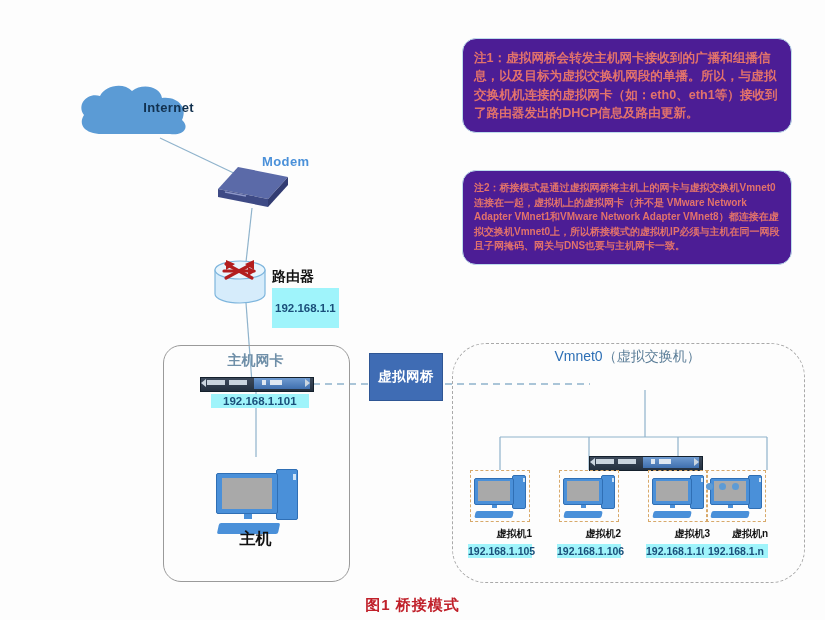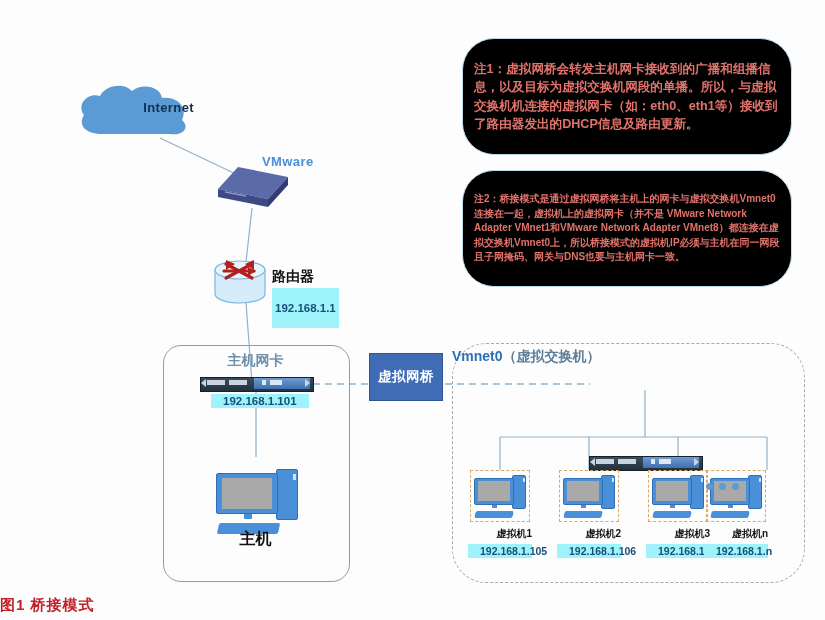--- a/index.html
+++ b/index.html
@@ -63,22 +63,22 @@
     font-size:13.5px;font-weight:bold;padding:14px 8px;letter-spacing:.5px;
     border:1px solid #2f5694;
   }
 
   
   #vmnet-box{
     left:452px;top:343px;width:351px;height:238px;
     border:1.4px dashed #a9a9a9;border-radius:34px;
   }
   #vmnet-label{
-    left:452px;top:348px;width:351px;
-    font-size:14px;font-weight:bold;color:#2d6fb5;white-space:nowrap;
+    left:452px;top:348px;width:351px;text-align:center;
+    font-size:14px;font-weight:normal;color:#2d6fb5;white-space:nowrap;
   }
   #vmnet-label .grey{color:#5d7f99;}
   #switch{left:589px;top:377px;width:112px;height:13px;}
 
   
   .nicbar{position:relative;}
   .nicbar .body{
     position:absolute;left:0;top:0;width:100%;height:100%;
     background:linear-gradient(180deg,#3d4a5c 0%,#23303f 100%);
     border:1px solid #14202c;
@@ -139,38 +139,38 @@
     position:relative;width:58px;height:50px;margin:0 auto;
     border:1.5px dashed #d8a96a;
   }
   .vm .pcicon{position:absolute;left:3px;top:3px;width:52px;height:44px;}
   .vm .name{
     text-align:right;font-size:10px;font-weight:bold;color:#111;
     margin-top:5px;white-space:nowrap;
   }
   .vm .ip{
     text-align:center;font-size:10.5px;font-weight:bold;color:#1a4f7a;
-    background:#9ff4fb;margin-top:3px;white-space:nowrap;padding:1px 12px;
+    background:#9ff4fb;margin-top:3px;white-space:nowrap;padding:1px 0;
   }
   #dots{left:706px;top:483px;width:44px;display:flex;gap:6px;}
   #dots i{width:7px;height:7px;border-radius:50%;background:#5d9bd5;display:block;}
 
   
   .note{
-    border:1.6px solid #bcdcec;border-radius:32px;background:#000000;
+    border:1.6px solid #bcdcec;border-radius:14px;background:#4c1d95;
     color:#e2726b;font-weight:bold;line-height:1.45;
-    padding:21px 11px;box-sizing:border-box;
+    padding:10px 11px;box-sizing:border-box;
   }
   #note1{left:462px;top:38px;width:330px;font-size:12.6px;}
   #note2{left:462px;top:170px;width:330px;font-size:10px;}
   .note p{margin:0;}
 
   
   #caption{
-    left:0;top:596px;width:825px;text-align:left;
+    left:0;top:596px;width:825px;text-align:center;
     font-size:15px;font-weight:bold;color:#c0202a;letter-spacing:1px;
   }
 </style>
 </head>
 <body>
 
 <svg id="links">
 
   <line x1="160" y1="138" x2="240" y2="176" stroke="#8fb3cc" stroke-width="1.2"></line>
 
@@ -201,21 +201,21 @@
 </div>
 
 <div class="abs" id="modem">
   <svg width="74" height="46" viewBox="0 0 74 46">
     <polygon points="22,2 72,12 52,34 2,24" fill="#5b6aa8"></polygon>
     <polygon points="2,24 52,34 52,42 2,32" fill="#3e4a85"></polygon>
     <polygon points="52,34 72,12 72,20 52,42" fill="#323c72"></polygon>
     <line x1="9" y1="27" x2="30" y2="31" stroke="#8d97c9" stroke-width="1.6"></line>
   </svg>
 </div>
-<div class="abs" id="modem-label">VMware</div>
+<div class="abs" id="modem-label">Modem</div>
 
 <div class="abs" id="router">
   <svg width="56" height="48" viewBox="0 0 56 48">
     <path d="M3 12 L3 36 A25 9 0 0 0 53 36 L53 12 Z" fill="#d6ecfb" stroke="#7fb6dd" stroke-width="1.2"></path>
     <ellipse cx="28" cy="12" rx="25" ry="9" fill="#e8f5fd" stroke="#7fb6dd" stroke-width="1.2"></ellipse>
     <g stroke="#b31e1e" stroke-width="3.2" fill="none" stroke-linecap="round">
       <line x1="14" y1="20" x2="40" y2="6"></line>
       <line x1="14" y1="6" x2="40" y2="20"></line>
       <line x1="12" y1="13" x2="42" y2="13"></line>
     </g>

